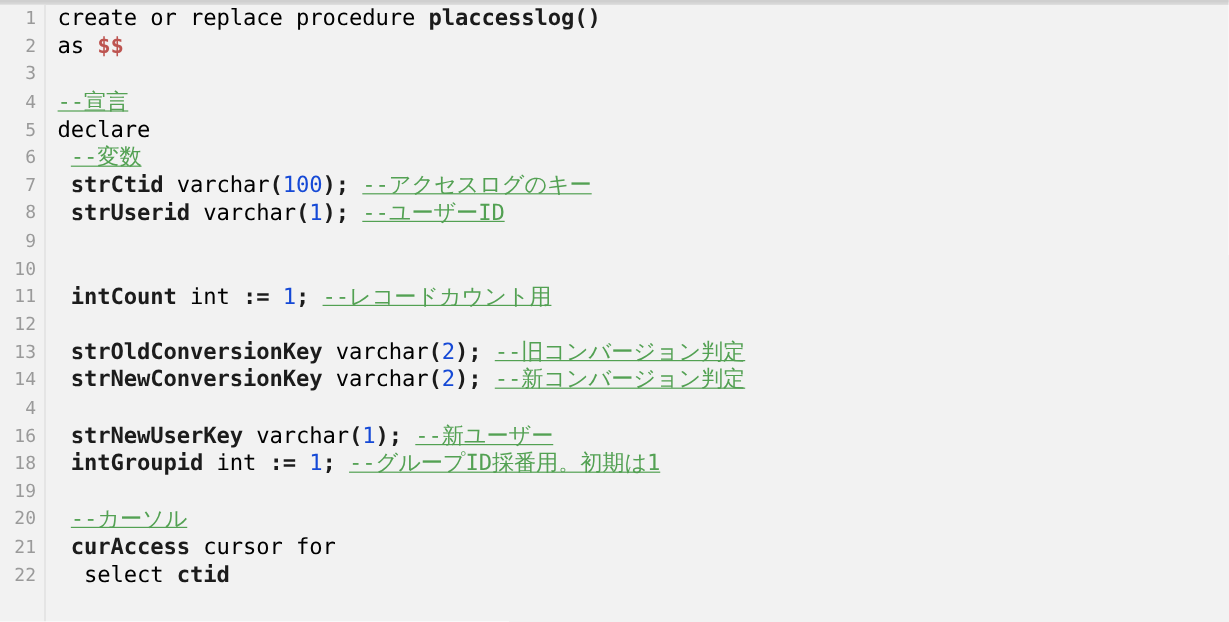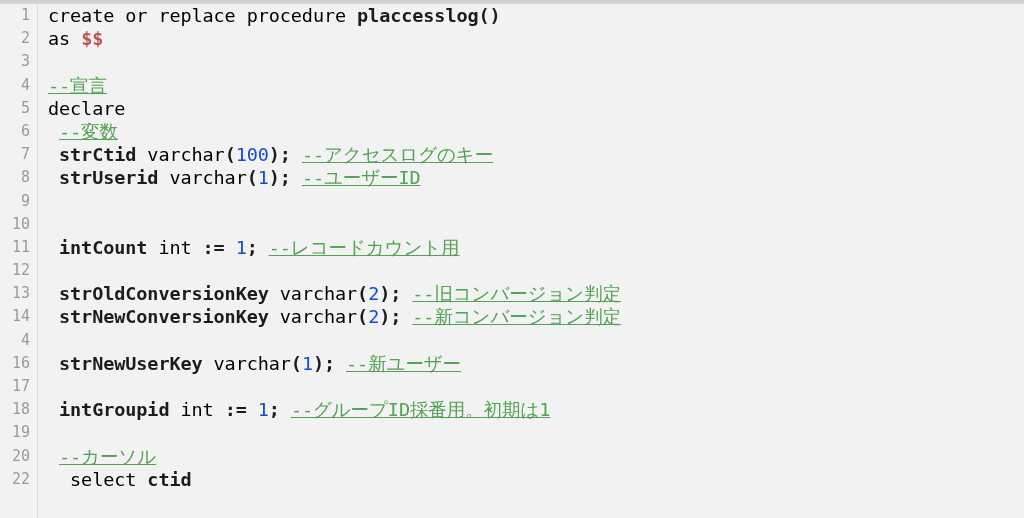--- a/index.html
+++ b/index.html
@@ -111,20 +111,20 @@
       <div class="row"><span class="lineno">7</span><span class="line-text"><span class="tok-plain"> strCtid </span><span class="tok-kw">varchar</span><span class="tok-punc">(</span><span class="tok-num">100</span><span class="tok-punc">); </span><span class="tok-com">--アクセスログのキー</span></span></div>
       <div class="row"><span class="lineno">8</span><span class="line-text"><span class="tok-plain"> strUserid </span><span class="tok-kw">varchar</span><span class="tok-punc">(</span><span class="tok-num">1</span><span class="tok-punc">); </span><span class="tok-com">--ユーザーID</span></span></div>
       <div class="row"><span class="lineno">9</span></div>
       <div class="row"><span class="lineno">10</span><span class="line-text"></span></div>
       <div class="row"><span class="lineno">11</span><span class="line-text"><span class="tok-plain"> intCount </span><span class="tok-kw">int</span><span class="tok-punc"> := </span><span class="tok-num">1</span><span class="tok-punc">; </span><span class="tok-com">--レコードカウント用</span></span></div>
       <div class="row"><span class="lineno">12</span><span class="line-text"></span></div>
       <div class="row"><span class="lineno">13</span><span class="line-text"><span class="tok-plain"> strOldConversionKey </span><span class="tok-kw">varchar</span><span class="tok-punc">(</span><span class="tok-num">2</span><span class="tok-punc">); </span><span class="tok-com">--旧コンバージョン判定</span></span></div>
       <div class="row"><span class="lineno">14</span><span class="line-text"><span class="tok-plain"> strNewConversionKey </span><span class="tok-kw">varchar</span><span class="tok-punc">(</span><span class="tok-num">2</span><span class="tok-punc">); </span><span class="tok-com">--新コンバージョン判定</span></span></div>
       <div class="row"><span class="lineno">4</span></div>
       <div class="row"><span class="lineno">16</span><span class="line-text"><span class="tok-plain"> strNewUserKey </span><span class="tok-kw">varchar</span><span class="tok-punc">(</span><span class="tok-num">1</span><span class="tok-punc">); </span><span class="tok-com">--新ユーザー</span></span></div>
-      <div class="row"><span class="lineno">17</span><span class="line-text"></span></div>
       <div class="row"><span class="lineno">18</span><span class="line-text"><span class="tok-plain"> intGroupid </span><span class="tok-kw">int</span><span class="tok-punc"> := </span><span class="tok-num">1</span><span class="tok-punc">; </span><span class="tok-com">--グループID採番用。初期は1</span></span></div>
       <div class="row"><span class="lineno">19</span><span class="line-text"></span></div>
       <div class="row"><span class="lineno">20</span><span class="line-text"><span class="tok-plain"> </span><span class="tok-com">--カーソル</span></span></div>
+      <div class="row"><span class="lineno">21</span><span class="line-text"><span class="tok-plain"> curAccess </span><span class="tok-kw">cursor for</span></span></div>
       <div class="row"><span class="lineno">22</span><span class="line-text"><span class="tok-plain">  </span><span class="tok-kw">select </span><span class="tok-plain">ctid</span></span></div>
     </div>
 
 </div>
 
 </body></html>

